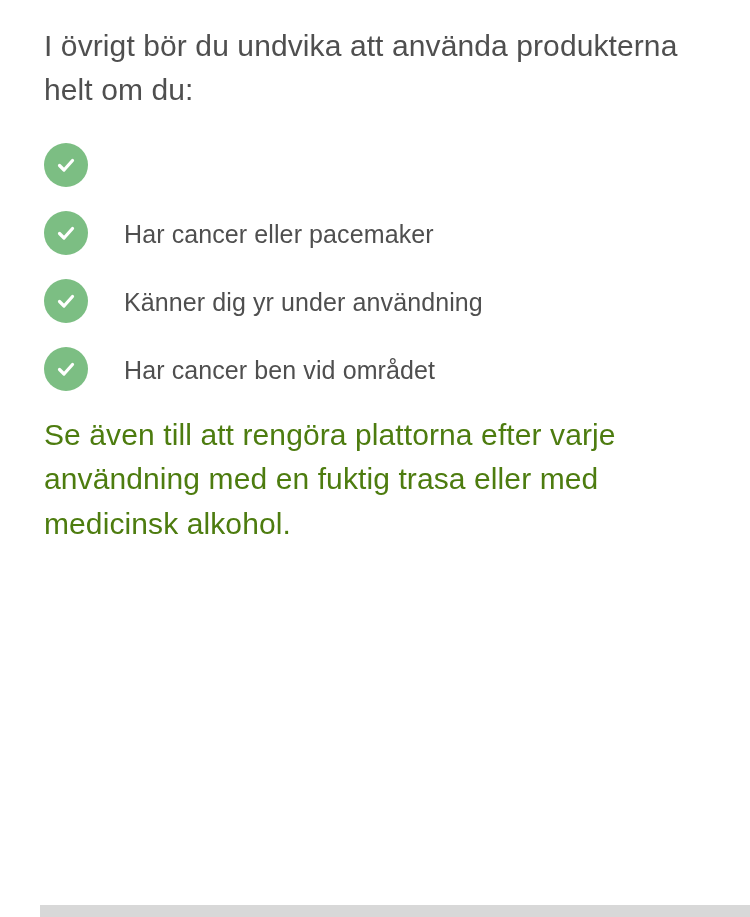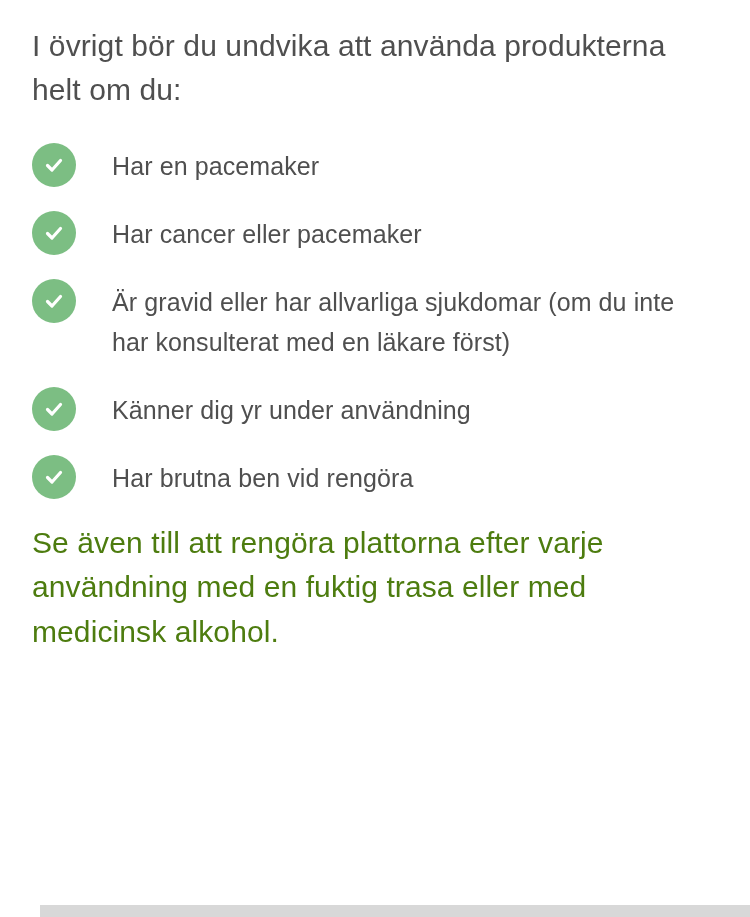--- a/index.html
+++ b/index.html
@@ -12,21 +12,21 @@
     background: #ffffff;
     font-family: "Liberation Sans", sans-serif;
     color: #4a4a4a;
     overflow: hidden;
   }
   .page {
     position: relative;
     width: 750px;
     height: 917px;
     box-sizing: border-box;
-    padding: 24px 40px 0 32px;
+    padding: 24px 40px 0 44px;
   }
   .intro {
     font-size: 30px;
     line-height: 1.48;
     color: #4f4f4f;
     font-weight: 400;
     letter-spacing: 0.1px;
     margin: 0 0 28px 0;
     max-width: 640px;
   }
@@ -89,57 +89,48 @@
   <p class="intro">I övrigt bör du undvika att använda produkterna helt om du:</p>
 
   <ul class="checklist">
 
     <li>
       <span class="check-badge">
         <svg width="22" height="22" viewBox="0 0 22 22" aria-hidden="true">
           <path d="M4.5 11.5 L9 16 L17.5 6.5" fill="none" stroke="#ffffff" stroke-width="3.2" stroke-linecap="round" stroke-linejoin="round"></path>
         </svg>
       </span>
-      <span class="item-text">Har en pacemaker</span>
     </li>
 
     <li>
       <span class="check-badge">
         <svg width="22" height="22" viewBox="0 0 22 22" aria-hidden="true">
           <path d="M4.5 11.5 L9 16 L17.5 6.5" fill="none" stroke="#ffffff" stroke-width="3.2" stroke-linecap="round" stroke-linejoin="round"></path>
         </svg>
       </span>
       <span class="item-text">Har cancer eller pacemaker</span>
     </li>
 
-    <li>
-      <span class="check-badge">
-        <svg width="22" height="22" viewBox="0 0 22 22" aria-hidden="true">
-          <path d="M4.5 11.5 L9 16 L17.5 6.5" fill="none" stroke="#ffffff" stroke-width="3.2" stroke-linecap="round" stroke-linejoin="round"></path>
-        </svg>
-      </span>
-      <span class="item-text">Är gravid eller har allvarliga sjukdomar (om du inte har konsulterat med en läkare först)</span>
-    </li>
 
     <li>
       <span class="check-badge">
         <svg width="22" height="22" viewBox="0 0 22 22" aria-hidden="true">
           <path d="M4.5 11.5 L9 16 L17.5 6.5" fill="none" stroke="#ffffff" stroke-width="3.2" stroke-linecap="round" stroke-linejoin="round"></path>
         </svg>
       </span>
       <span class="item-text">Känner dig yr under användning</span>
     </li>
 
     <li>
       <span class="check-badge">
         <svg width="22" height="22" viewBox="0 0 22 22" aria-hidden="true">
           <path d="M4.5 11.5 L9 16 L17.5 6.5" fill="none" stroke="#ffffff" stroke-width="3.2" stroke-linecap="round" stroke-linejoin="round"></path>
         </svg>
       </span>
-      <span class="item-text">Har brutna ben vid rengöra</span>
+      <span class="item-text">Har cancer ben vid området</span>
     </li>
 
   </ul>
 
   <p class="outro">Se även till att rengöra plattorna efter varje användning med en fuktig trasa eller med medicinsk alkohol.</p>
 
   <div class="bottom-bar"></div>
 
 </div>
 

